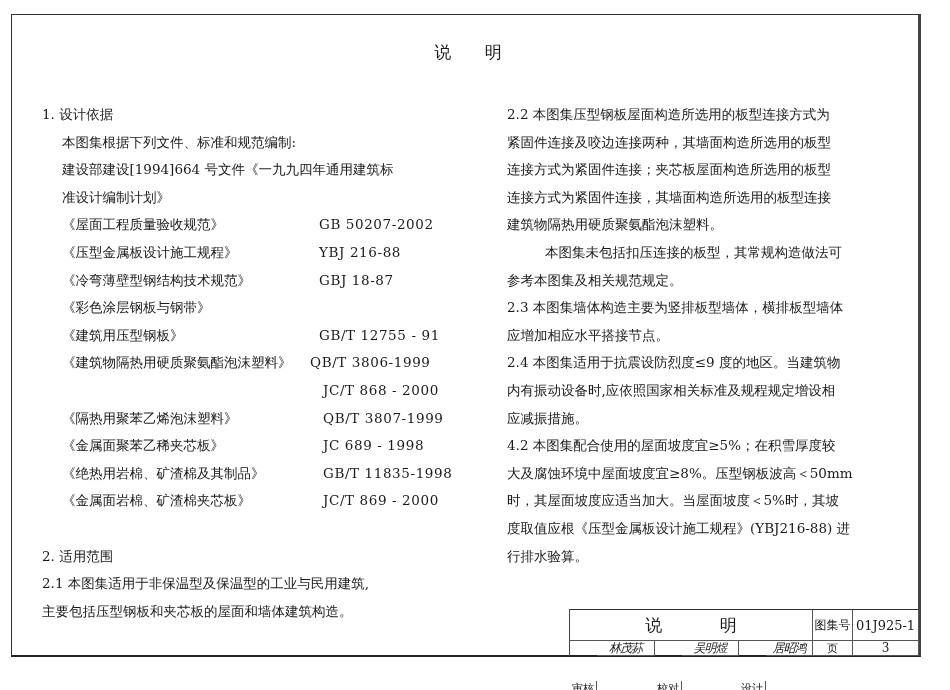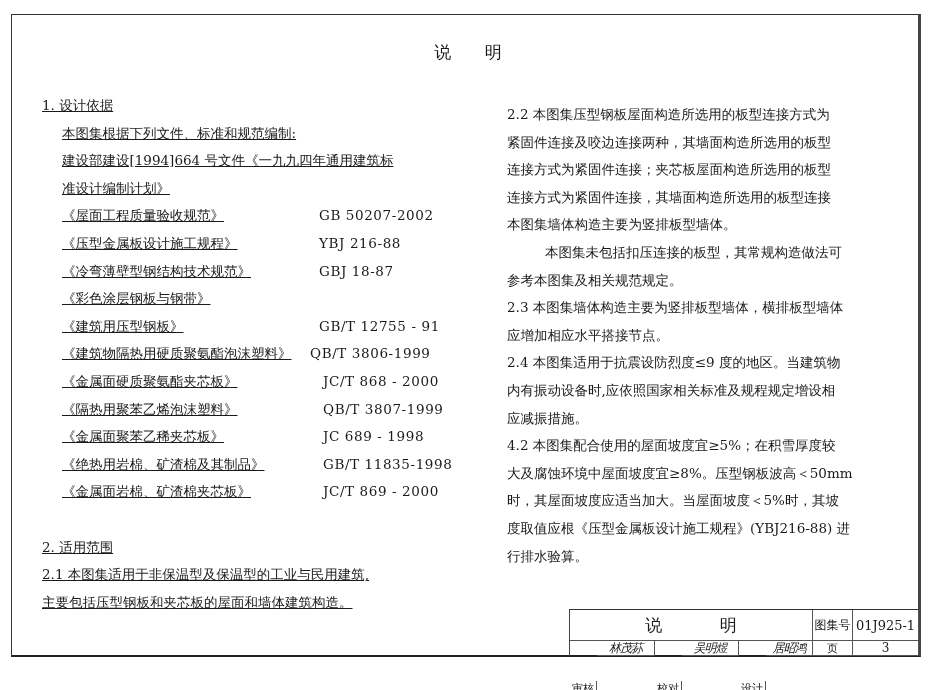--- a/index.html
+++ b/index.html
@@ -7,21 +7,21 @@
          font-family: "DejaVu Serif", "Liberation Serif", serif; color: #1a1a1a; }
 
   .frame { position: absolute; left: 11px; top: 14px; width: 906px; height: 640px;
            border-top: 1.5px solid #333; border-left: 1.5px solid #333;
            border-right: 3px solid #444; border-bottom: 2px solid #222; }
 
   .page-title { position: absolute; left: 0; width: 950px; top: 41px; text-align: center;
                 font-size: 17px; letter-spacing: 14px; }
 
   .col { position: absolute; font-size: 13.5px; line-height: 27.6px; }
-  .col-left { left: 42px; top: 92px; width: 450px; text-decoration: underline; }
+  .col-left { left: 42px; top: 101px; width: 450px; }
   .col-right { left: 507px; top: 101px; width: 430px; }
 
   .line { white-space: nowrap; height: 27.6px; }
   .ind1 { padding-left: 20px; }
   .ind2 { padding-left: 38px; }
 
   .std-row { white-space: nowrap; height: 27.6px; position: relative; padding-left: 20px; }
   .std-code { position: absolute; left: 277px; top: 0; letter-spacing: 0.6px; }
   .std-code.wide { left: 281px; }
 
@@ -71,21 +71,20 @@
   </div>
   <div class="std-row">
     <span>《建筑用压型钢板》</span>
     <span class="std-code">GB/T 12755 - 91</span>
   </div>
   <div class="std-row">
     <span>《建筑物隔热用硬质聚氨酯泡沫塑料》</span>
     <span class="std-code" style="left:268px">QB/T 3806-1999</span>
   </div>
   <div class="std-row">
-    <span>《金属面硬质聚氨酯夹芯板》</span>
     <span class="std-code wide">JC/T 868 - 2000</span>
   </div>
   <div class="std-row">
     <span>《隔热用聚苯乙烯泡沫塑料》</span>
     <span class="std-code wide">QB/T 3807-1999</span>
   </div>
   <div class="std-row">
     <span>《金属面聚苯乙稀夹芯板》</span>
     <span class="std-code wide">JC 689 - 1998</span>
   </div>
@@ -103,21 +102,21 @@
   <div class="line">2. 适用范围</div>
   <div class="line">2.1 本图集适用于非保温型及保温型的工业与民用建筑,</div>
   <div class="line">主要包括压型钢板和夹芯板的屋面和墙体建筑构造。</div>
 </div>
 
 <div class="col col-right">
   <div class="line">2.2 本图集压型钢板屋面构造所选用的板型连接方式为</div>
   <div class="line">紧固件连接及咬边连接两种，其墙面构造所选用的板型</div>
   <div class="line">连接方式为紧固件连接；夹芯板屋面构造所选用的板型</div>
   <div class="line">连接方式为紧固件连接，其墙面构造所选用的板型连接</div>
-  <div class="line">本图集墙体构造主要为竖排板型墙体。</div>
+  <div class="line">建筑物隔热用硬质聚氨酯泡沫塑料。</div>
   <div class="line ind2">本图集未包括扣压连接的板型，其常规构造做法可</div>
   <div class="line">参考本图集及相关规范规定。</div>
   <div class="line">2.3 本图集墙体构造主要为竖排板型墙体，横排板型墙体</div>
   <div class="line">应增加相应水平搭接节点。</div>
   <div class="line">2.4 本图集适用于抗震设防烈度≤9 度的地区。当建筑物</div>
   <div class="line">内有振动设备时,应依照国家相关标准及规程规定增设相</div>
   <div class="line">应减振措施。</div>
   <div class="line">4.2 本图集配合使用的屋面坡度宜≥5%；在积雪厚度较</div>
   <div class="line">大及腐蚀环境中屋面坡度宜≥8%。压型钢板波高＜50mm</div>
   <div class="line">时，其屋面坡度应适当加大。当屋面坡度＜5%时，其坡</div>

